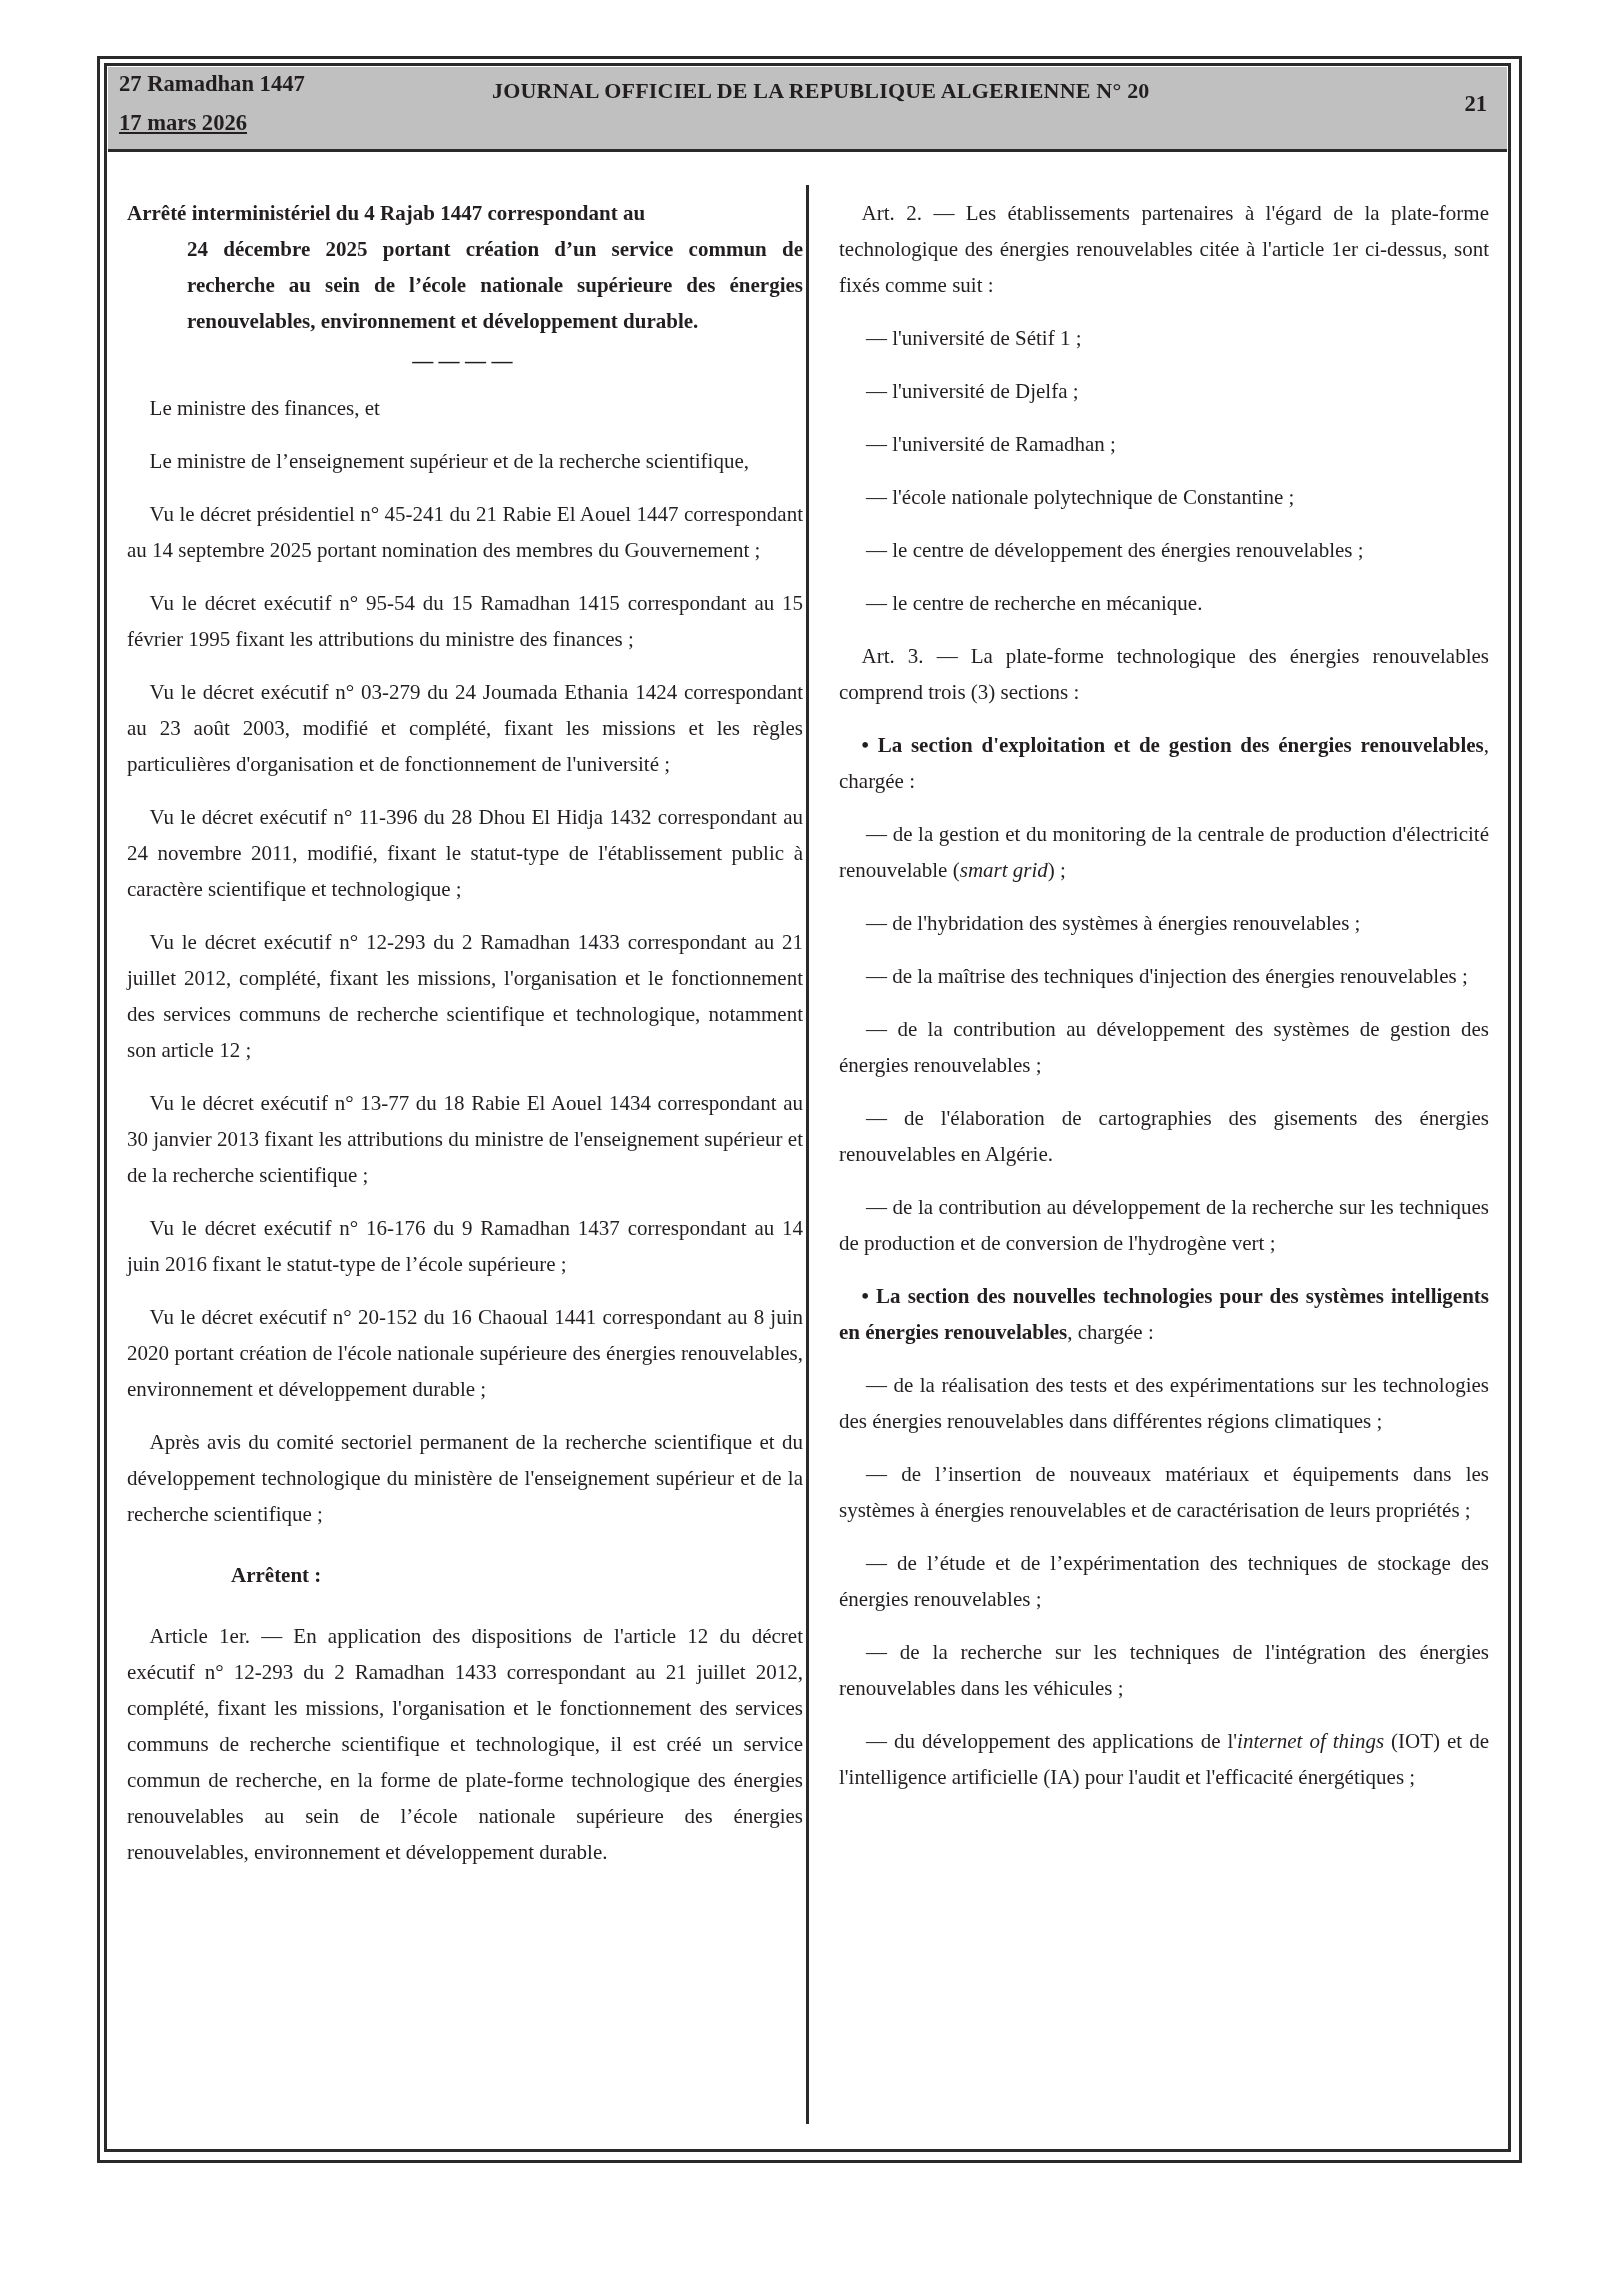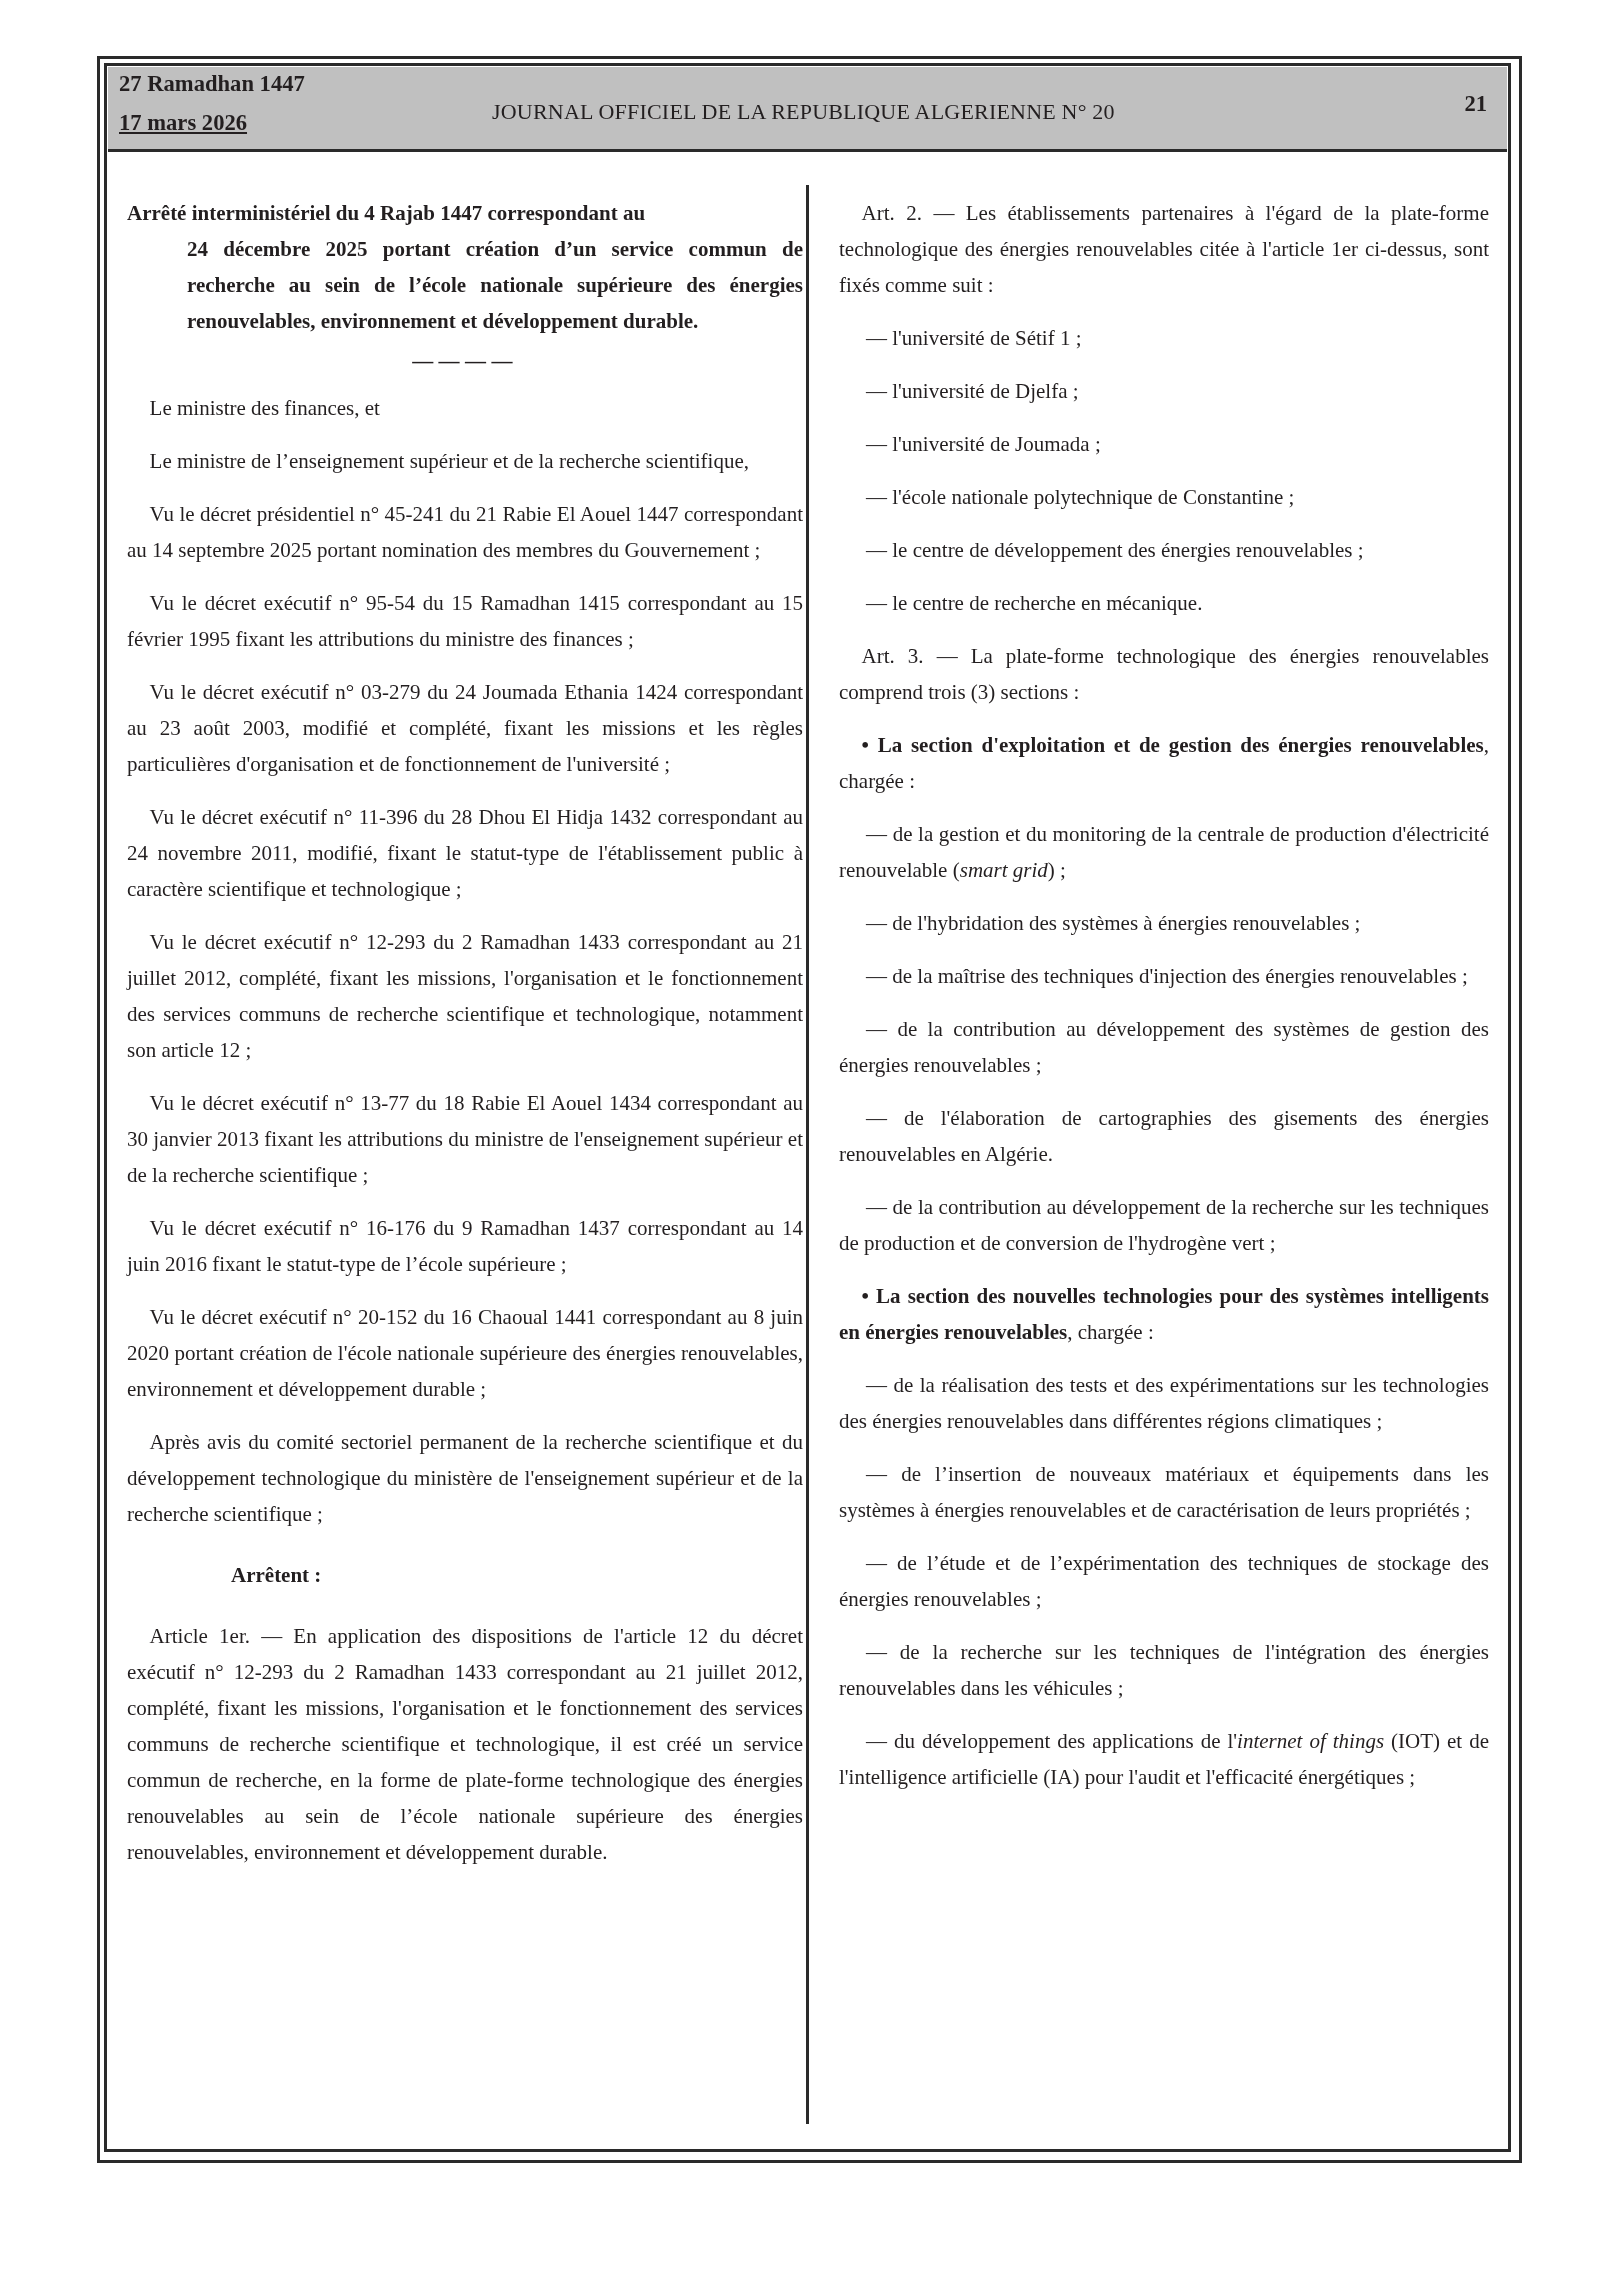--- a/index.html
+++ b/index.html
@@ -7,21 +7,21 @@
          font-family:"Liberation Serif","DejaVu Serif",serif; color:#231f20; }
   .frame-outer { position:absolute; left:97px; top:56px; width:1425px; height:2107px;
                  border:3.6px solid #2a2a2a; box-sizing:border-box; }
   .frame-inner { position:absolute; left:104px; top:63px; width:1407px; height:2089px;
                  border:3.6px solid #2a2a2a; box-sizing:border-box; }
   .header { position:absolute; left:108px; top:67px; width:1399px; height:82px;
             background:#c0c0c0; border-bottom:3.6px solid #2a2a2a; box-sizing:content-box; }
   .hdr-date { position:absolute; left:11px; font-weight:bold; font-size:22.6px; line-height:27px; }
   .hdr-date.l1 { top:2.7px; }
   .hdr-date.l2 { top:42px;text-decoration:underline; }
-  .hdr-title { position:absolute; left:384px; top:32px; font-weight:normal; font-size:22px; letter-spacing:0.2px; }
+  .hdr-title { position:absolute; left:384px; top:11px; font-weight:bold; font-size:22px; letter-spacing:0.2px; }
   .hdr-page { position:absolute; right:20px; top:23.5px; font-weight:bold; font-size:22.6px; }
   .col { position:absolute; font-size:21px; line-height:36px; text-align:justify; }
   .col-left { left:127px; top:195px; width:676px; }
   .col-right { left:839px; top:195px; width:650px; }
   .divider { position:absolute; left:806px; top:185px; width:2.7px; height:1939px; background:#2a2a2a; }
   p { margin:0 0 17px 0; text-indent:22.6px; }
   .title { font-weight:bold; text-indent:0; margin-bottom:9px; }
   .title .hang { display:block; padding-left:60px; }
   .sep { text-align:center; text-indent:0; font-weight:bold; letter-spacing:5.4px; margin:-5.4px 0 11px 0; }
   .center-bold { font-weight:bold; text-indent:0; padding-left:104px; margin:25px 0 25px 0; }
@@ -63,21 +63,21 @@
   <p>Vu le décret exécutif n° 20-152 du 16 Chaoual 1441 correspondant au 8 juin 2020 portant création de l'école nationale supérieure des énergies renouvelables, environnement et développement durable ;</p>
   <p>Après avis du comité sectoriel permanent de la recherche scientifique et du développement technologique du ministère de l'enseignement supérieur et de la recherche scientifique ;</p>
   <p class="center-bold">Arrêtent :</p>
   <p>Article 1er. — En application des dispositions de l'article 12 du décret exécutif n° 12-293 du 2 Ramadhan 1433 correspondant au 21 juillet 2012, complété, fixant les missions, l'organisation et le fonctionnement des services communs de recherche scientifique et technologique, il est créé un service commun de recherche, en la forme de plate-forme technologique des énergies renouvelables au sein de l’école nationale supérieure des énergies renouvelables, environnement et développement durable.</p>
 </div>
 
 <div class="col col-right">
   <p>Art. 2. — Les établissements partenaires à l'égard de la plate-forme technologique des énergies renouvelables citée à l'article 1er ci-dessus, sont fixés comme suit :</p>
   <p class="item">— l'université de Sétif 1 ;</p>
   <p class="item">— l'université de Djelfa ;</p>
-  <p class="item">— l'université de Joumada ;</p>
+  <p class="item">— l'université de Ramadhan ;</p>
   <p class="item">— l'école nationale polytechnique de Constantine ;</p>
   <p class="item">— le centre de développement des énergies renouvelables ;</p>
   <p class="item">— le centre de recherche en mécanique.</p>
 
   <p class="gap">Art. 3. — La plate-forme technologique des énergies renouvelables comprend trois (3) sections :</p>
 
   <p class="gap"><span class="b">• La section d'exploitation et de gestion des énergies renouvelables</span><span>, chargée :</span></p>
   <p class="item"><span>— de la gestion et du monitoring de la centrale de production d'électricité renouvelable (</span><span class="i">smart grid</span><span>) ;</span></p>
   <p class="item">— de l'hybridation des systèmes à énergies renouvelables ;</p>
   <p class="item">— de la maîtrise des techniques d'injection des énergies renouvelables ;</p>

